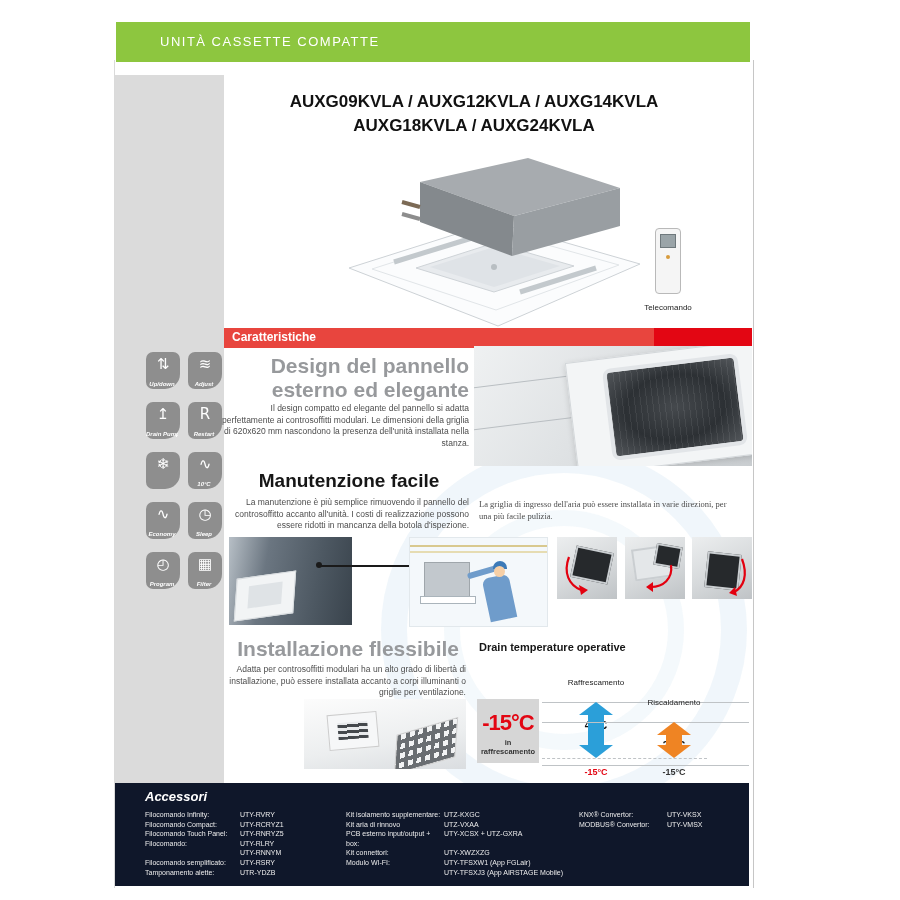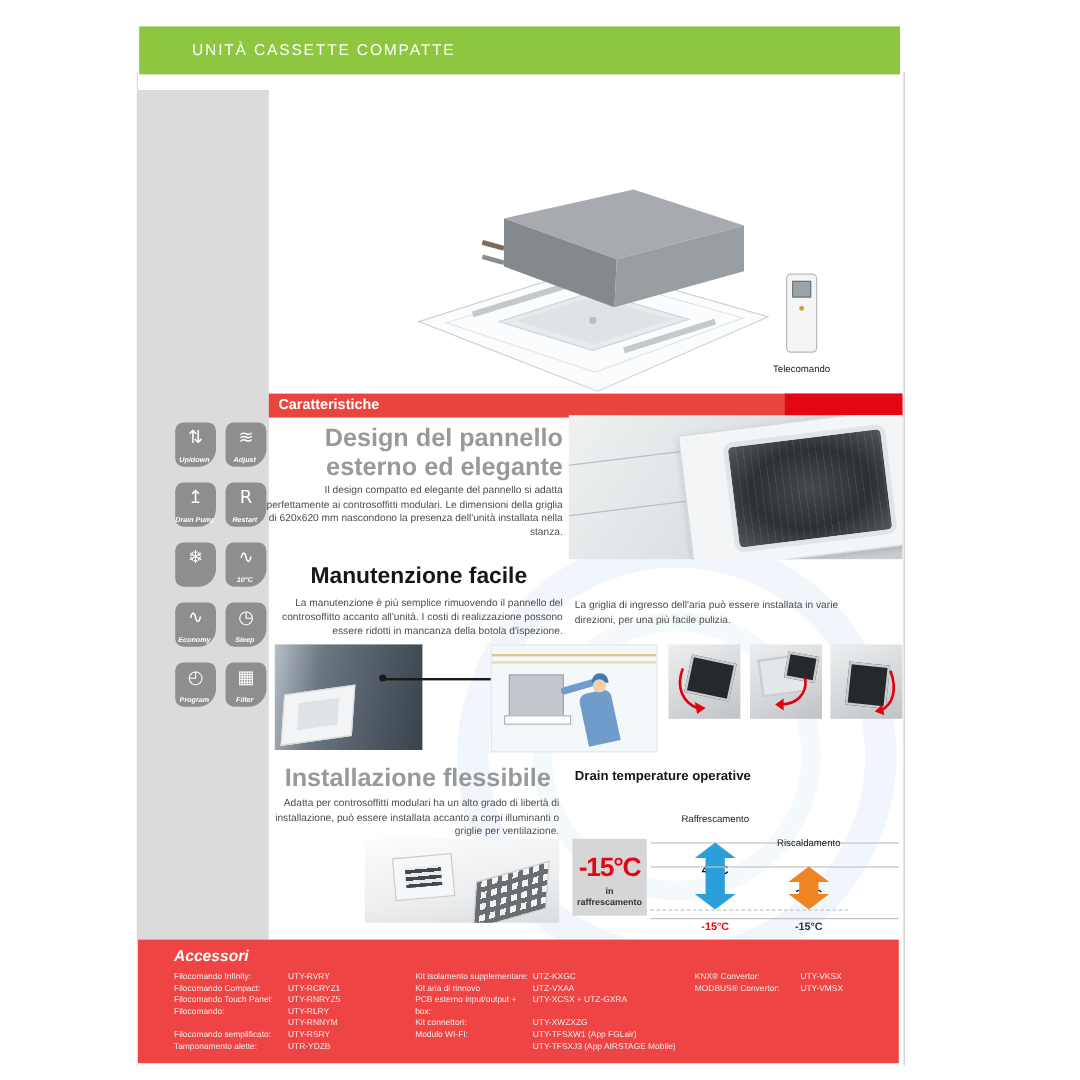--- a/index.html
+++ b/index.html
@@ -115,21 +115,21 @@
   .c-name,.c-max,.c-min{position:absolute;width:120px;text-align:center;}
   .c-name{font-size:8px;color:#222;}
   .c-max{font-size:10px;font-weight:bold;color:#111;margin-top:32px;}
   .c-min{font-size:9px;font-weight:bold;}
   .a-up,.a-dn{position:absolute;width:0;height:0;border-left:17px solid transparent;border-right:17px solid transparent;}
   .a-up{border-bottom:13px solid #000;}
   .a-dn{border-top:13px solid #000;}
   .a-shaft{position:absolute;width:16px;}
 
   
-  .footer{position:absolute;left:1px;top:783px;width:634px;height:103px;background:#ef4444;color:#ececec;}
+  .footer{position:absolute;left:1px;top:783px;width:634px;height:103px;background:#0f172a;color:#ececec;}
   .footer .f-title{position:absolute;left:30px;top:6px;font-size:13px;font-weight:bold;font-style:italic;color:#fff;}
   .acc-col{position:absolute;top:27px;font-size:7px;line-height:9.6px;}
   .acc-col.c1{left:30px;} .acc-col.c2{left:231px;} .acc-col.c3{left:464px;}
   .acc-row{display:flex;}
   .c1 .acc-label{width:95px;} .c2 .acc-label{width:98px;} .c3 .acc-label{width:88px;}
   .acc-value{white-space:nowrap;}
 
   
   .watermark{position:absolute;left:240px;top:330px;width:420px;height:470px;pointer-events:none;opacity:.55;}
 </style>
@@ -137,20 +137,24 @@
 <body>
 
 <div class="page">
   <div class="edge-l"></div>
   <div class="edge-r"></div>
 
   <div class="greenbar">
     <div class="txt">UNITÀ CASSETTE COMPATTE</div>
   </div>
 
+  <div class="title">
+    <div>AUXG09KVLA / AUXG12KVLA / AUXG14KVLA</div>
+    <div>AUXG18KVLA / AUXG24KVLA</div>
+  </div>
 
   <div class="alldc">
     <span class="all">ALL</span>
     <span class="dc">DC</span>
   </div>
 
   <div class="sidebar"></div>
   <div class="icon-grid">
 
       <div class="f-icon">
@@ -246,21 +250,21 @@
   <div class="design-photo">
     <div class="dp-line" style="top:22px;"></div>
     <div class="dp-line" style="top:64px;"></div>
     <div class="dp-frame">
       <div class="dp-grille"></div>
     </div>
   </div>
 
   <div class="sec-title-dark" style="left:115px;top:470px;width:240px;">Manutenzione facile</div>
   <div class="sec-body ta-r" style="left:100px;top:497px;width:255px;">La manutenzione è più semplice rimuovendo il pannello del controsoffitto accanto all'unità. I costi di realizzazione possono essere ridotti in mancanza della botola d'ispezione.</div>
-  <div class="sec-body ta-l" style="left:365px;top:499px;width:255px;">La griglia di ingresso dell'aria può essere installata in varie direzioni, per una più facile pulizia.</div>
+  <div class="sec-body ta-l" style="left:365px;top:499px;width:255px;font-family:Liberation Serif, serif;">La griglia di ingresso dell'aria può essere installata in varie direzioni, per una più facile pulizia.</div>
 
   <div class="m-photo1">
     <div class="m-cass">
       <div class="m-cass-g"></div>
     </div>
   </div>
   <div class="m-arrow-dot"></div>
   <div class="m-arrow-line"></div>
   <div class="m-illu">
     <div class="il-line1"></div>

